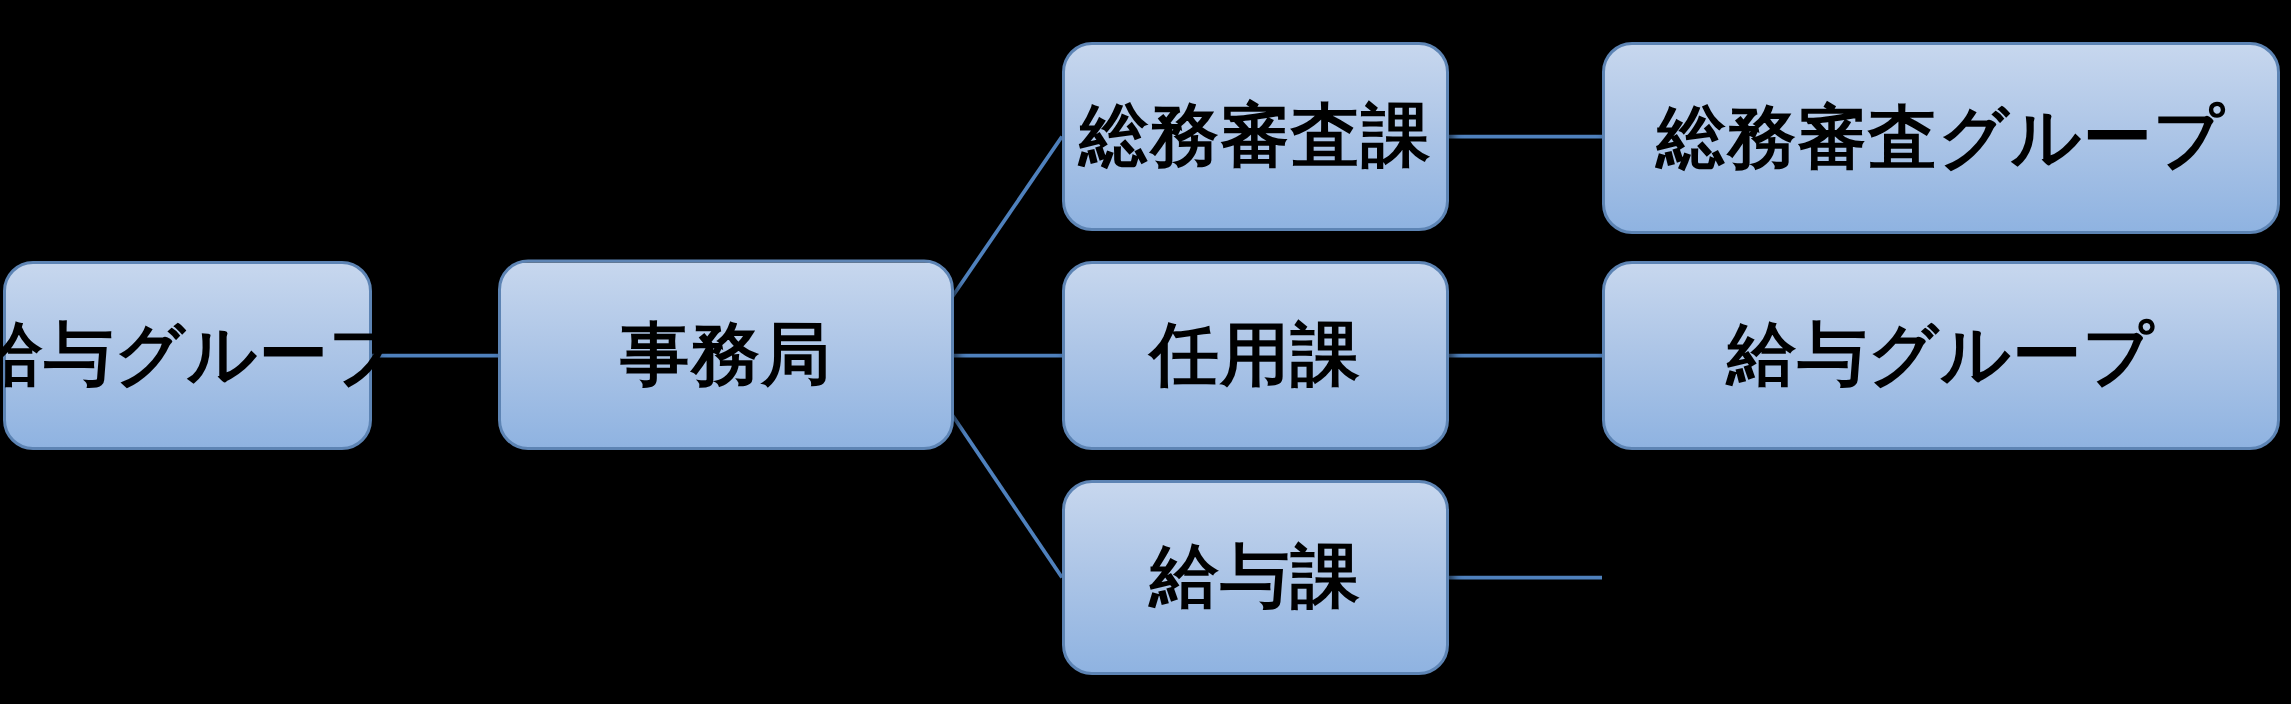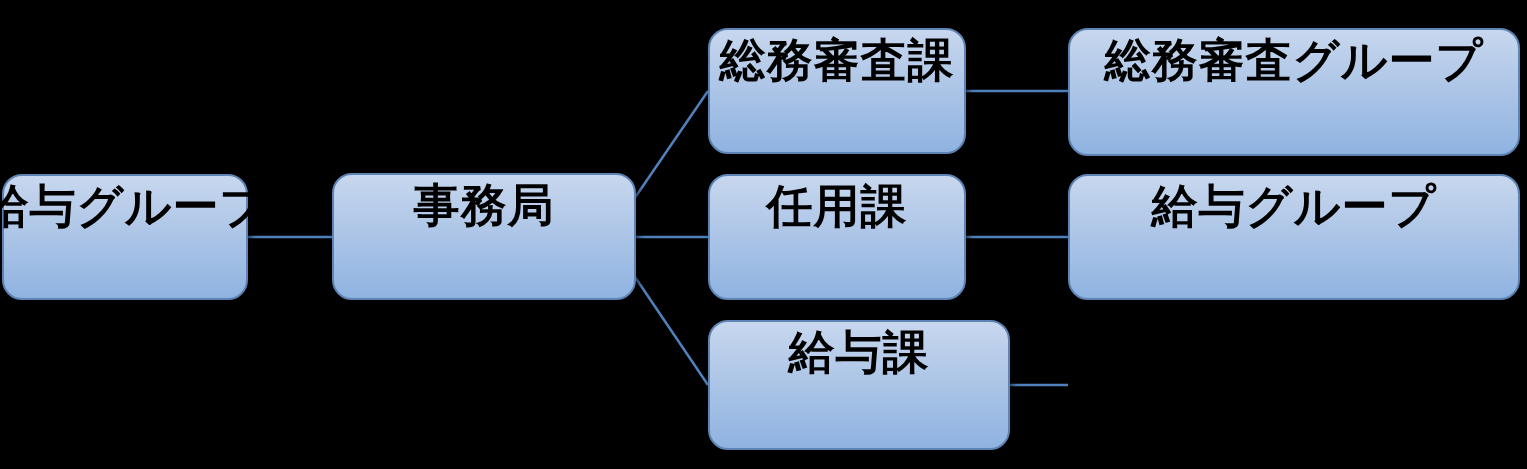--- a/index.html
+++ b/index.html
@@ -23,37 +23,37 @@
     height: 469px;
     display: block;
   }
   .node {
     position: absolute;
     box-sizing: border-box;
     border-radius: 20px;
     background: linear-gradient(180deg, #c7d7ee 0%, #aec6e7 45%, #8fb3e1 100%);
     border: 2px solid #5d84b4;
     display: flex;
-    align-items: flex-start;
+    align-items: center;
     justify-content: center;
     color: #000000;
     font-weight: bold;
     font-size: 46px;
     letter-spacing: 1px;
     white-space: nowrap;
     box-shadow: 3px 3px 6px rgba(0,0,0,0.55);
   }
   
   .n-jinji   { left: 2px;    top: 174px; width: 246px; height: 126px; }
   
   .n-jimu    { left: 332px;  top: 173px; width: 304px; height: 127px; }
   
   .n-soumuka { left: 708px;  top: 28px;  width: 258px; height: 126px; }
   .n-ninyoka { left: 708px;  top: 174px; width: 258px; height: 126px; }
-  .n-kyuyoka { left: 708px;  top: 320px; width: 302px; height: 130px; }
+  .n-kyuyoka { left: 708px;  top: 320px; width: 258px; height: 130px; }
   
   .n-soumug  { left: 1068px; top: 28px;  width: 452px; height: 128px; }
   .n-ninyog  { left: 1068px; top: 174px; width: 452px; height: 126px; }
   .n-kyuyog  { left: 1068px; top: 320px; width: 452px; height: 130px; }
 </style>
 </head>
 <body>
 
 <div class="canvas">
 

